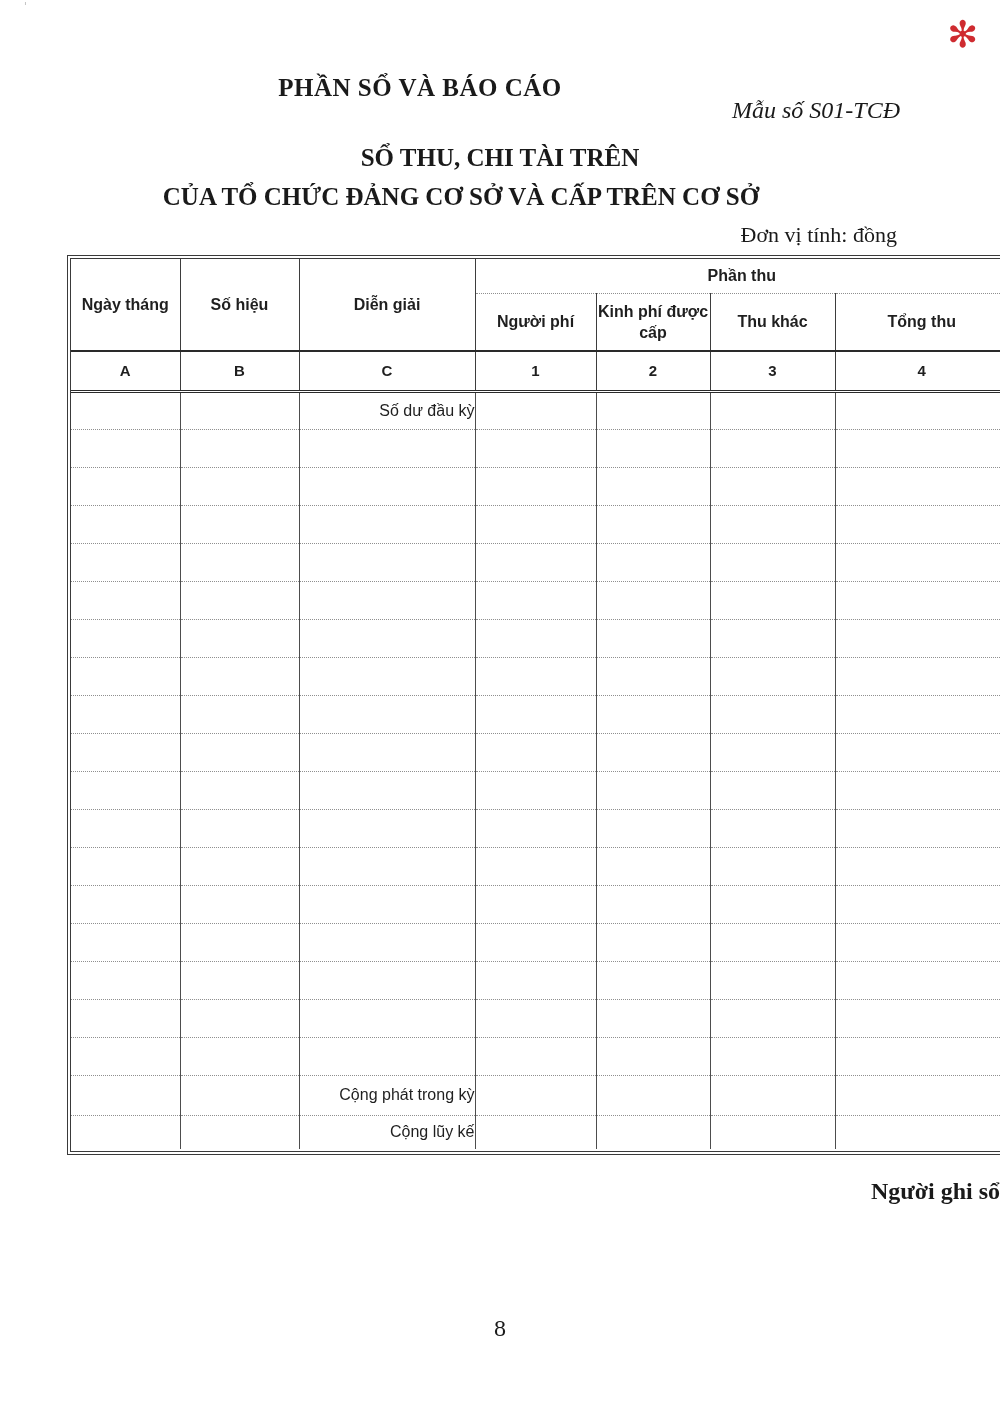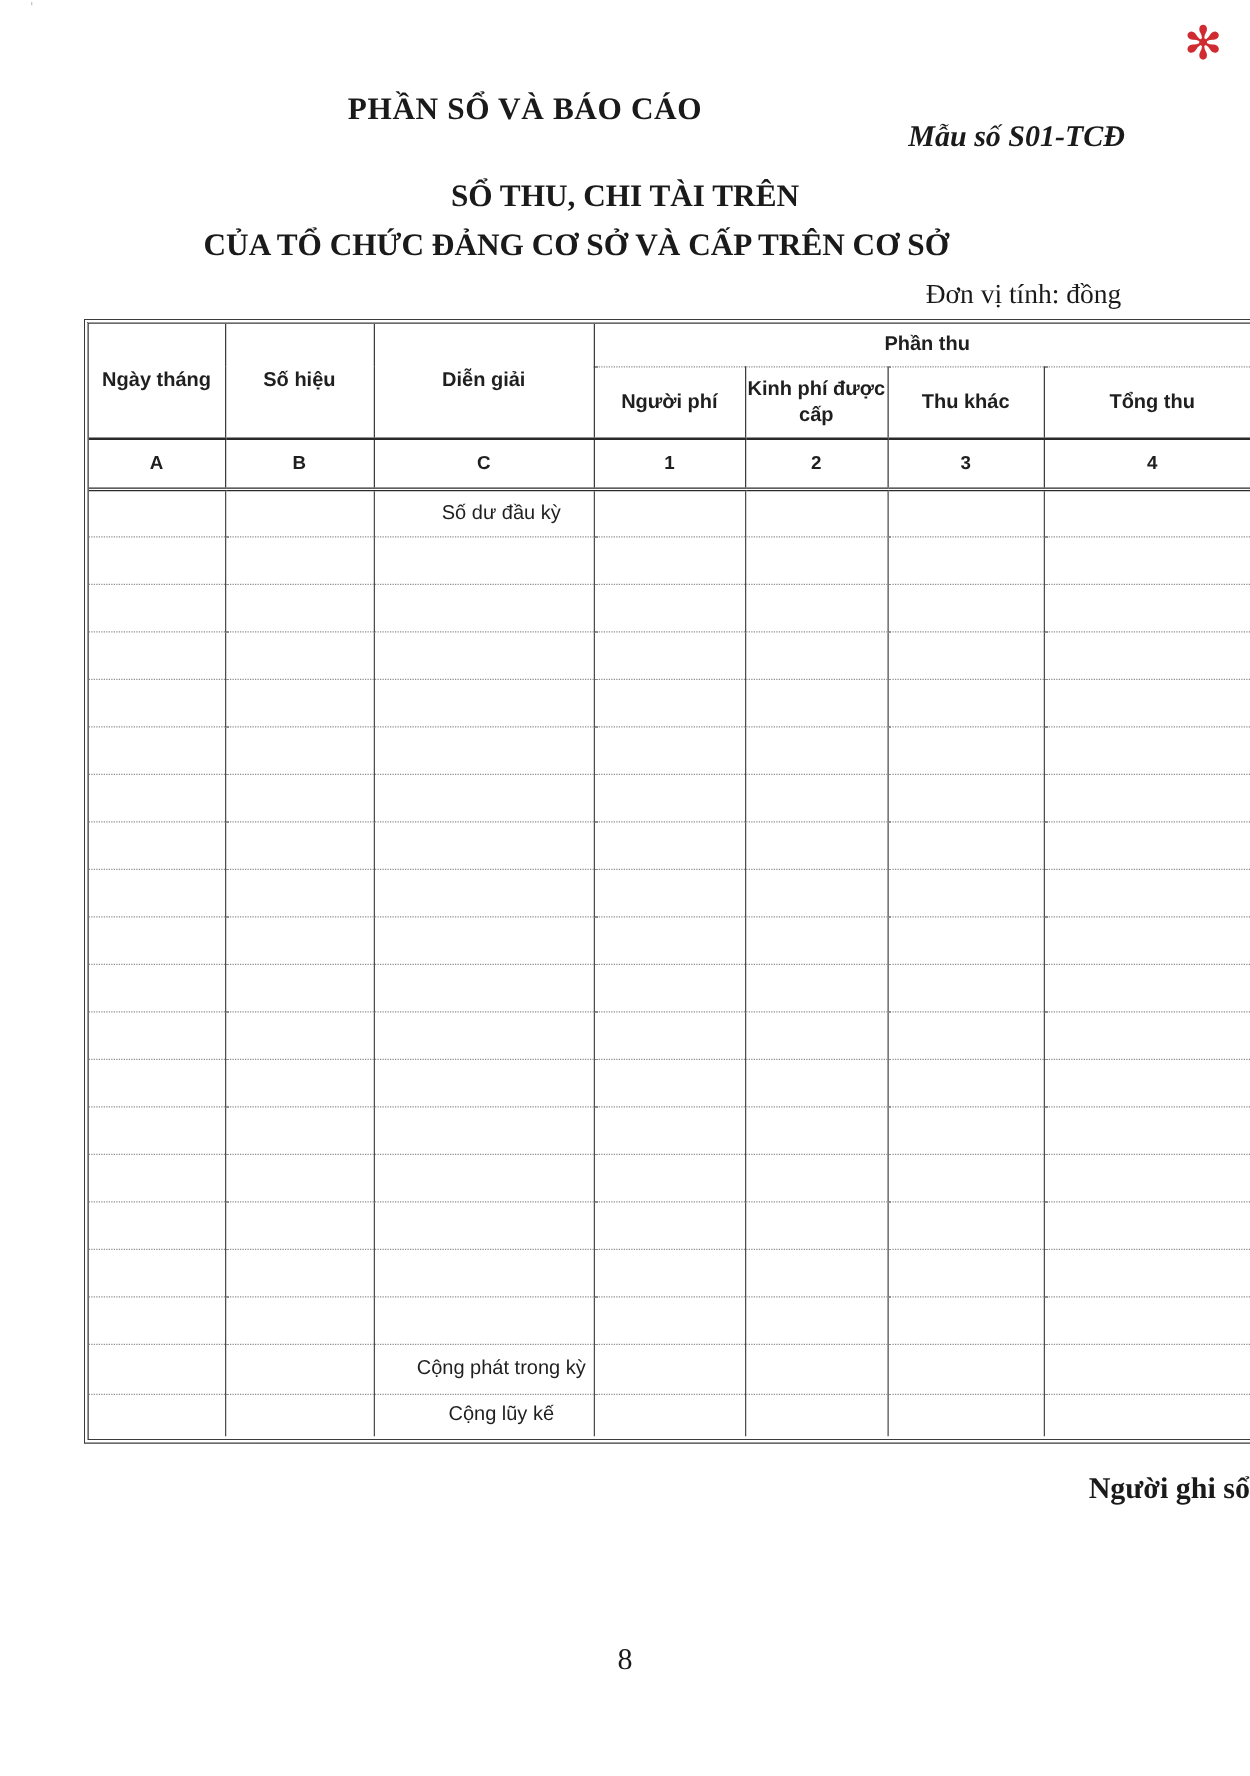--- a/index.html
+++ b/index.html
@@ -8,21 +8,21 @@
     width:1000px; height:1421px; position:relative; overflow:hidden;
     font-family:"Liberation Serif","DejaVu Serif",serif; color:#1a1a1a;
   }
   .artifact { position:absolute; left:24px; top:1px; font-size:10px; color:#b9b9b9;
     font-family:"DejaVu Sans",sans-serif; }
   .flower { position:absolute; right:22px; top:16px; font-size:37px; line-height:1;
     font-family:"DejaVu Sans",sans-serif; }
   .section-title { position:absolute; top:74px; left:0; width:840px; text-align:center;
     font-size:25px; font-weight:bold; letter-spacing:0.5px; }
   .form-number { position:absolute; top:97px; right:100px;
-    font-size:24px; font-weight:bold; font-style:italic; }
+    font-size:24px; font-weight:normal; font-style:italic; }
   .doc-title-1 { position:absolute; top:144px; left:0; width:1000px; text-align:center;
     font-size:25px; font-weight:bold; }
   .doc-title-2 { position:absolute; top:183px; left:0; width:922px; text-align:center;
     font-size:25px; font-weight:bold; }
   .unit-note { position:absolute; top:222px; right:103px;
     font-size:22px; }
 
   .table-wrap {
     position:absolute; left:67px; top:255px; width:933px; height:900px;
     border-top:4px double #3a3a3a; border-left:4px double #3a3a3a; border-bottom:4px double #3a3a3a;
@@ -35,21 +35,21 @@
   th, td { padding:0; vertical-align:middle; text-align:center; overflow:hidden; }
   th { font-size:16px; font-weight:bold; border-right:1px solid #3d3d3d; }
   th.last, td.last { border-right:none; }
   tr.hrow1 th.group { height:34px; border-bottom:1px dotted #8f8f8f; }
   tr.hrow1 th.span2 { border-bottom:2px solid #2a2a2a; }
   tr.hrow2 th { height:58px; line-height:21px; border-bottom:2px solid #2a2a2a; }
   tr.hrow3 th { height:40px; font-size:15px; border-bottom:3px double #2a2a2a; }
   tr.brow td { height:38px; border-right:1px solid #4d4d4d; border-top:1px dotted #8f8f8f;
     font-size:16px; font-weight:normal; }
   tr.brow.first td { border-top:none; }
-  tr.brow td.dg { text-align:center; padding-left:28px; }
+  tr.brow td.dg { text-align:right; padding-left:28px; }
   tr.brow.cong1 td { height:40px;margin-left:15px; }
   tr.brow.cong2 td { height:34px; }
 
   .signer { position:absolute; top:1178px; left:67px; width:933px; text-align:right;
     font-size:24px; font-weight:bold; }
   .page-num { position:absolute; top:1315px; left:0; width:1000px; text-align:center;
     font-size:24px; }
 </style>
 </head>
 <body>

